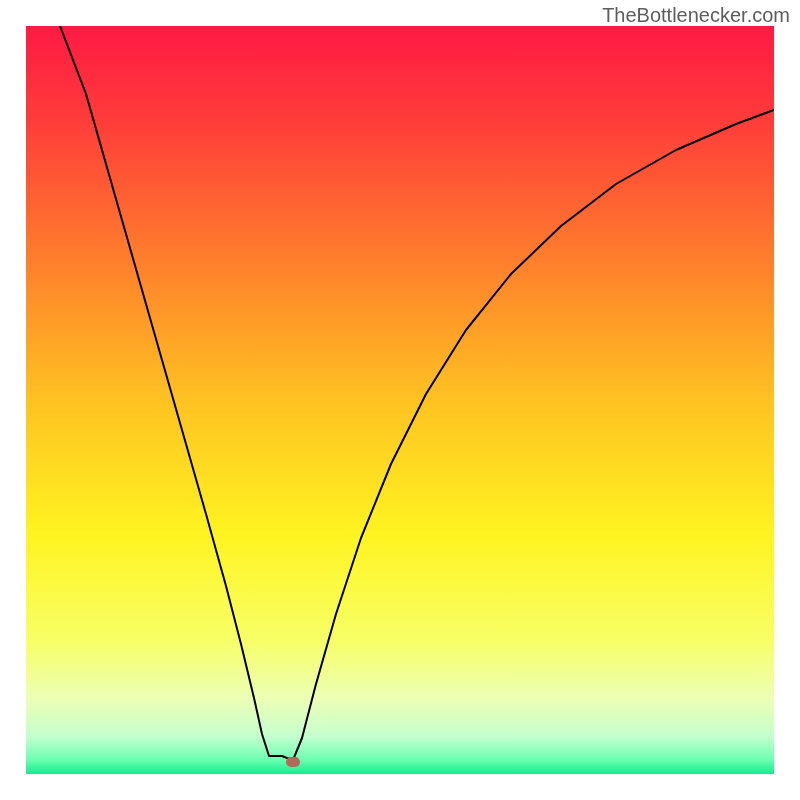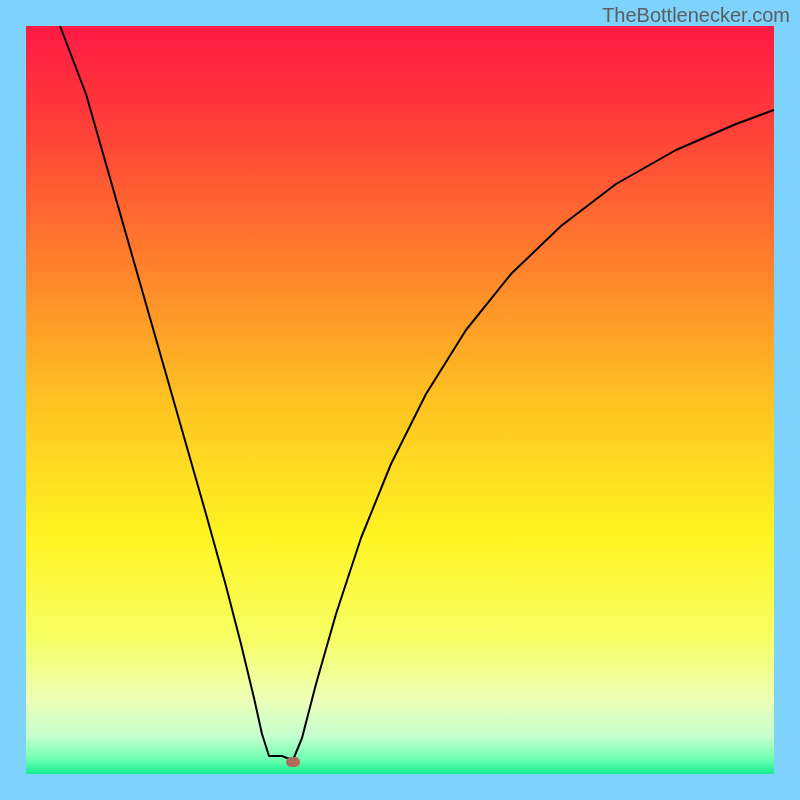--- a/index.html
+++ b/index.html
@@ -9,21 +9,21 @@
     height: 800px;
     background: #000;
     font-family: Arial, Helvetica, sans-serif;
   }
   .frame {
     position: absolute;
     top: 0;
     left: 0;
     width: 800px;
     height: 800px;
-    background: #7dd3fc;
+    background: #ffffff;
   }
   .plot-area {
     position: absolute;
     top: 26px;
     left: 26px;
     width: 748px;
     height: 748px;
     overflow: hidden;
   }
   .gradient {

